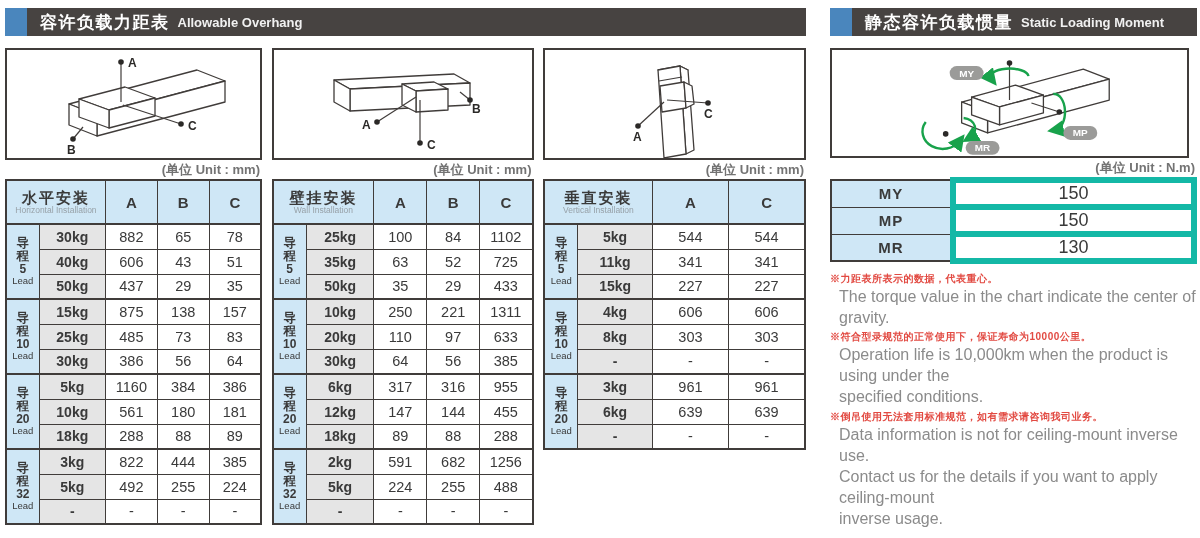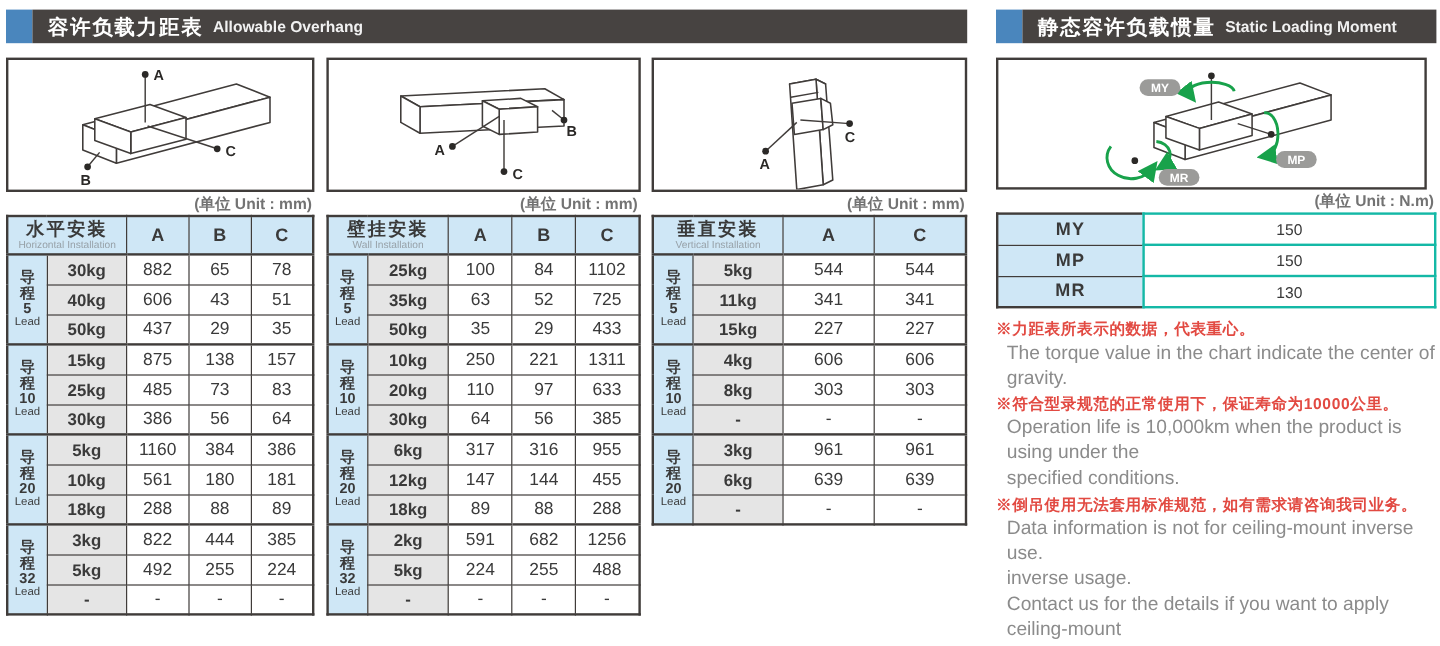--- a/index.html
+++ b/index.html
@@ -20,42 +20,42 @@
   .tri-row { display:flex; justify-content:space-between; margin-top:12px; }
   .tri-col-1 { width:257px; } .tri-col-2 { width:262px; } .tri-col-3 { width:263px; }
 
   .diagram-box { border:2px solid #403c3a; background:#fff; height:112px; }
   .diagram-box svg { width:100%; height:100%; display:block; }
   .unit-label { text-align:right; font-size:13px; font-weight:700; color:#737373; height:19px; line-height:19px; padding-right:2px; }
 
   
   table.spec { width:100%; border-collapse:collapse; border:2px solid #403c3a; table-layout:fixed; }
   table.spec th, table.spec td { border:1px solid #403c3a; text-align:center; vertical-align:middle; padding:0; }
-  table.spec .hrow th { height:32px; background:#cfe7f6;margin-left:24px; }
+  table.spec .hrow th { height:44px; background:#cfe7f6;margin-left:24px; }
   .title-cn { font-size:15px; font-weight:700; color:#3a3a3a; letter-spacing:2px; line-height:1.15; }
   .title-en { font-size:8.5px; font-weight:400; color:#97a1a8; letter-spacing:0; line-height:1.1; }
   table.spec .colh { font-size:15px; font-weight:600; color:#3a3a3a; }
   table.spec td { height:25px; }
   table.spec .lead { background:#cfe7f6; font-size:12.5px; font-weight:600; color:#3a3a3a; line-height:1.05; padding:1px 0; }
   table.spec .lead .num { font-size:12px; }
   table.spec .lead .len { font-size:9.5px; font-weight:400; }
   table.spec .kg  { background:#e5e5e5; font-size:14px; font-weight:600; color:#3a3a3a; }
   table.spec .val { background:#fff; font-size:14.5px; color:#3a3a3a; }
   table.spec tr.gfirst th, table.spec tr.gfirst td { border-top:2px solid #403c3a; }
 
   
   .moment-box { border:2px solid #403c3a; background:#fff; height:110px; width:359px; margin-top:12px; }
   .moment-box svg { width:100%; height:100%; display:block; }
   table.moment { width:100%; border-collapse:collapse; border:2px solid #403c3a; }
   table.moment th { width:122px; background:#cfe7f6; font-size:15px; font-weight:700; color:#3a3a3a; height:26px; border:1px solid #403c3a; letter-spacing:1px; }
-  table.moment td { text-align:center; font-size:13px; color:#3a3a3a; border:2px solid #14b8a6; }
+  table.moment td { text-align:center; font-size:18px; color:#3a3a3a; border:6px solid #14b8a6; }
 
   .notes { margin-top:7px; }
   .note { margin-bottom:1px; }
-  .note-cn { color:#e24a42; font-size:13px; font-weight:700; line-height:1.5; letter-spacing:0.5px; }
+  .note-cn { color:#e24a42; font-size:10px; font-weight:700; line-height:1.5; letter-spacing:0.5px; }
   .note-en { color:#8b8b8b; font-size:16px; line-height:1.32; padding-left:9px; }
 
   
   .draw { stroke:#403c3a; stroke-width:1.3; fill:#ffffff; stroke-linejoin:round; }
   .lead-line { stroke:#403c3a; stroke-width:1.2; fill:none; }
   .dot { fill:#2b2927; stroke:none; }
   .lbl { font-family:"Liberation Sans", sans-serif; font-size:12px; font-weight:700; fill:#2b2927; }
   .garc { stroke:#18a24b; stroke-width:2.4; fill:none; }
   .pill { fill:#9b9b99; stroke:none; }
   .pill-t { font-family:"Liberation Sans", sans-serif; font-size:10px; font-weight:700; fill:#ffffff; text-anchor:middle; }
@@ -548,19 +548,19 @@
           <div class="note-en">The torque value in the chart indicate the center of gravity.</div>
         </div>
         <div class="note">
           <div class="note-cn">※符合型录规范的正常使用下，保证寿命为10000公里。</div>
           <div class="note-en">Operation life is 10,000km when the product is using under the</div>
           <div class="note-en">specified conditions.</div>
         </div>
         <div class="note">
           <div class="note-cn">※倒吊使用无法套用标准规范，如有需求请咨询我司业务。</div>
           <div class="note-en">Data information is not for ceiling-mount inverse use.</div>
+          <div class="note-en">Contact us for the details if you want to apply ceiling-mount</div>
           <div class="note-en">inverse usage.</div>
-          <div class="note-en">Contact us for the details if you want to apply ceiling-mount</div>
         </div>
       </div>
   </div>
 
 </div>
 
 </body></html>

